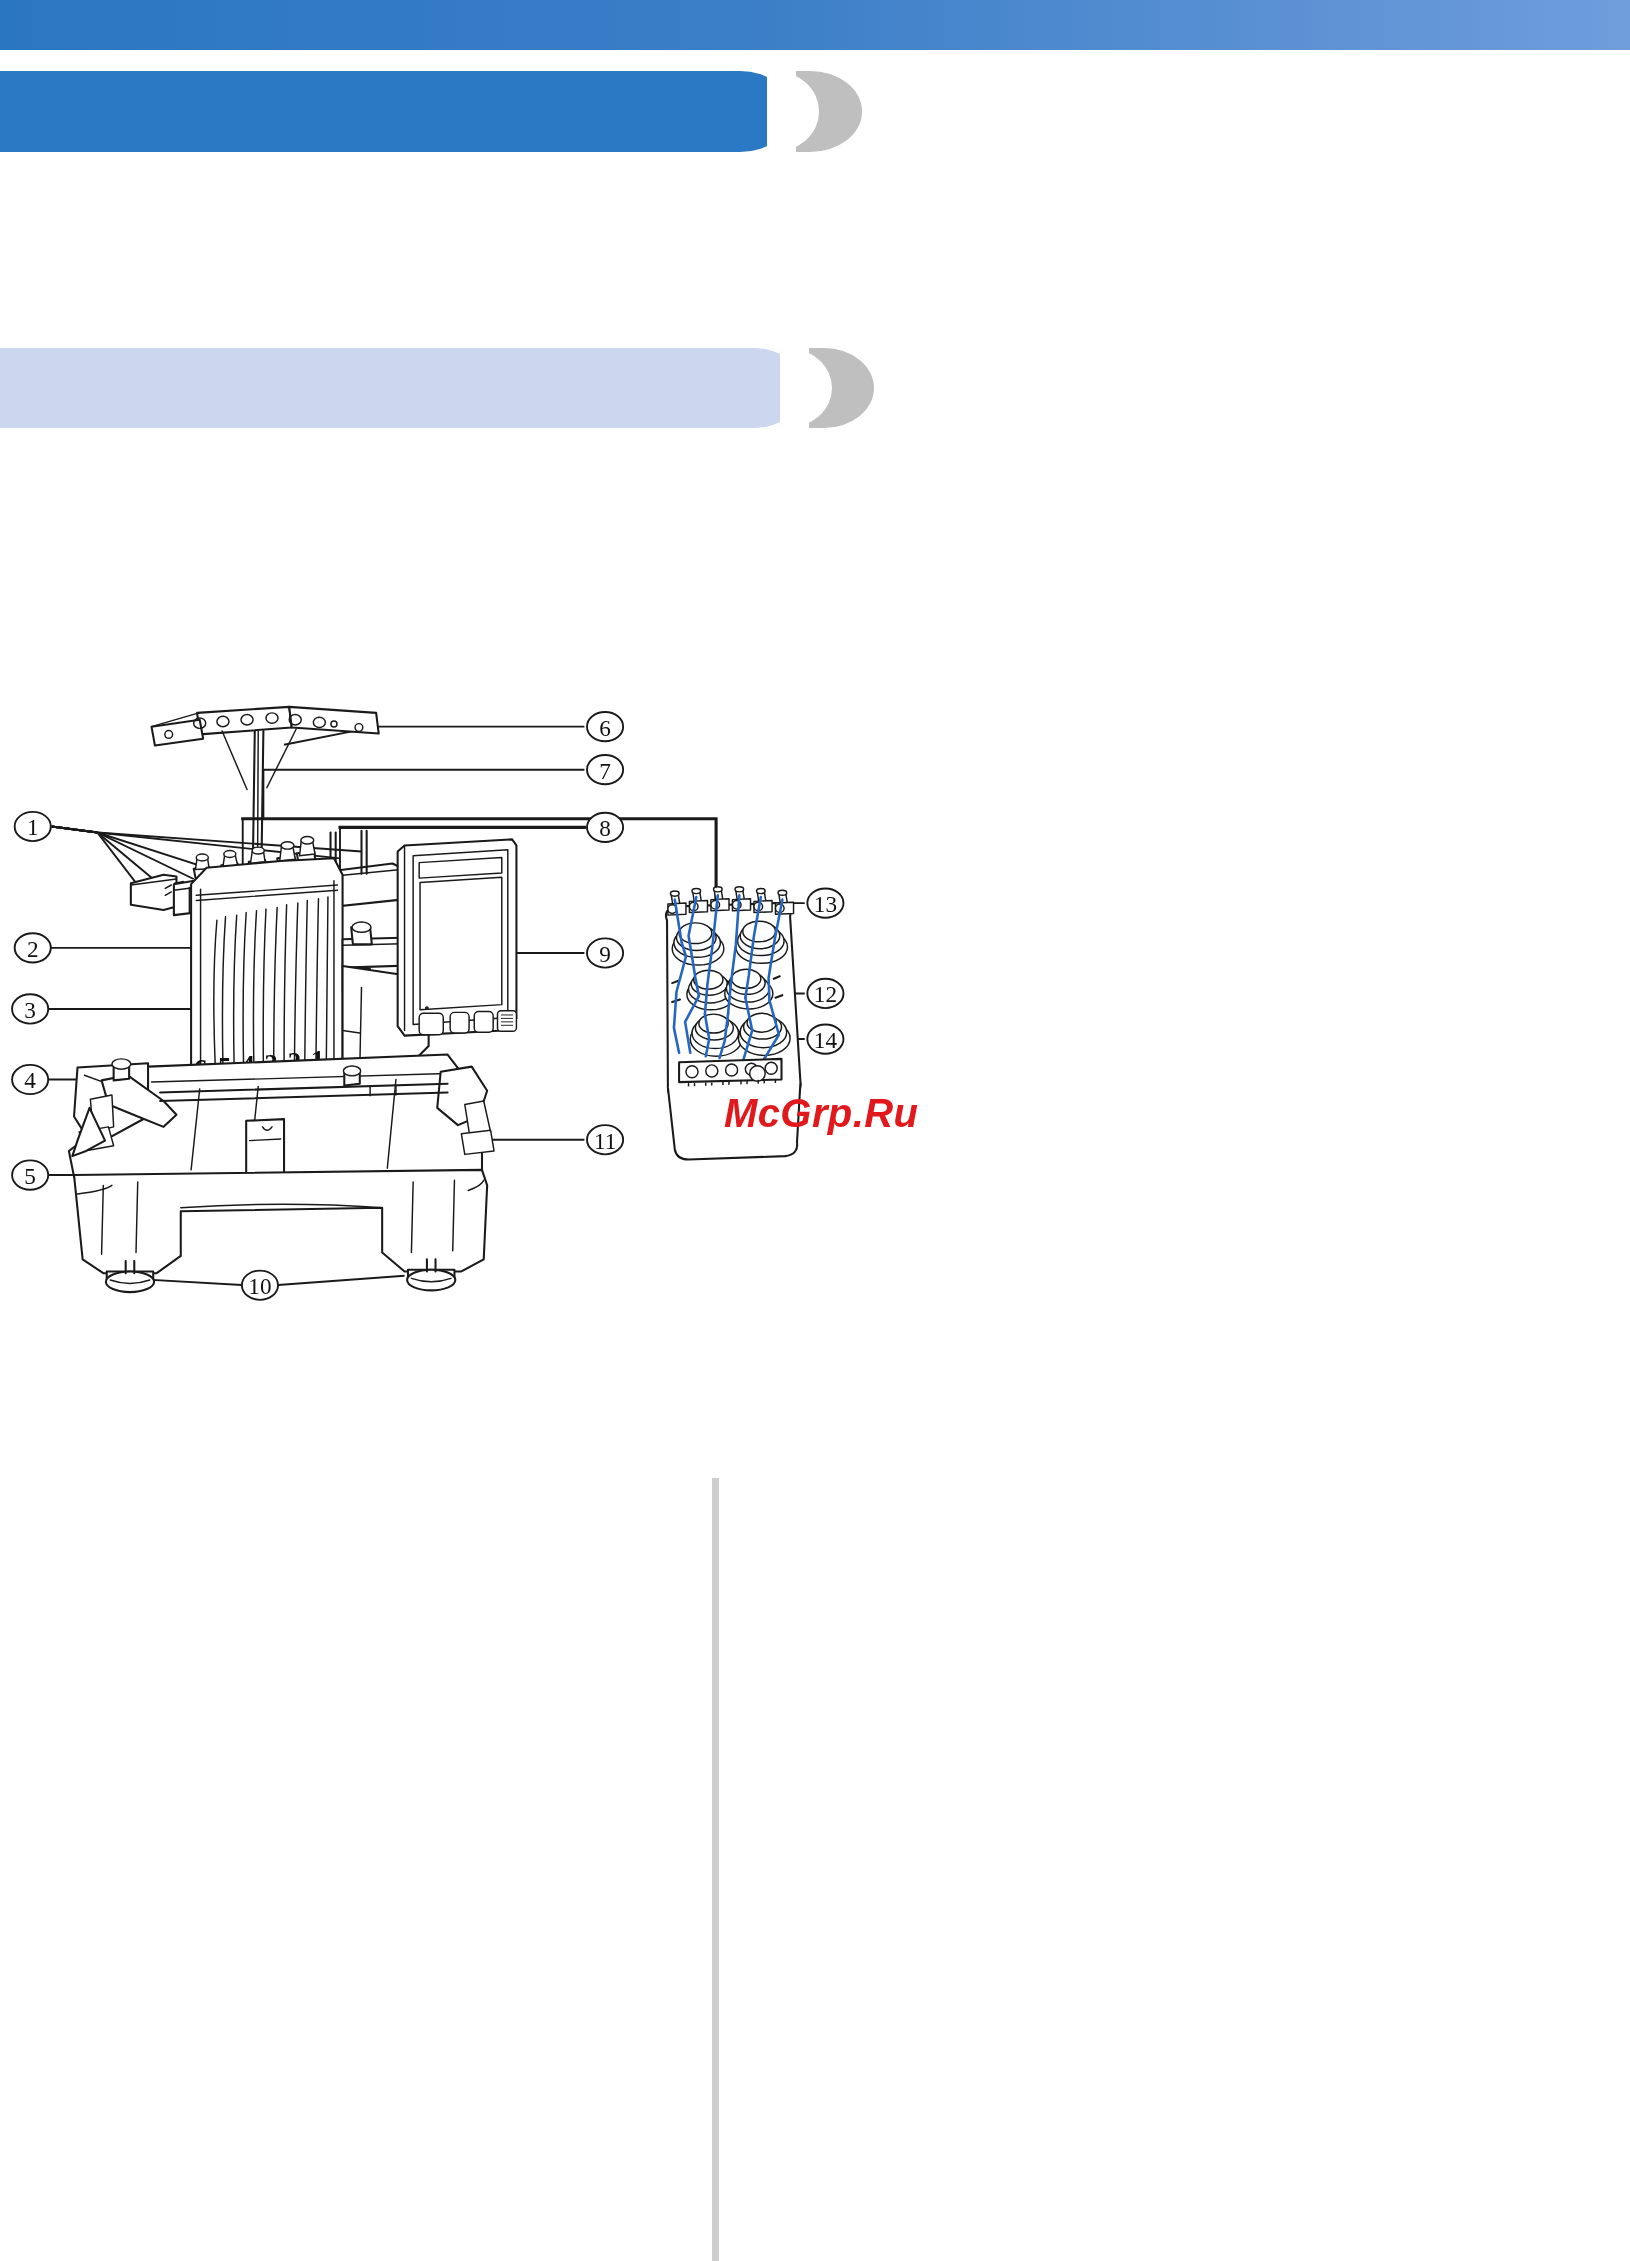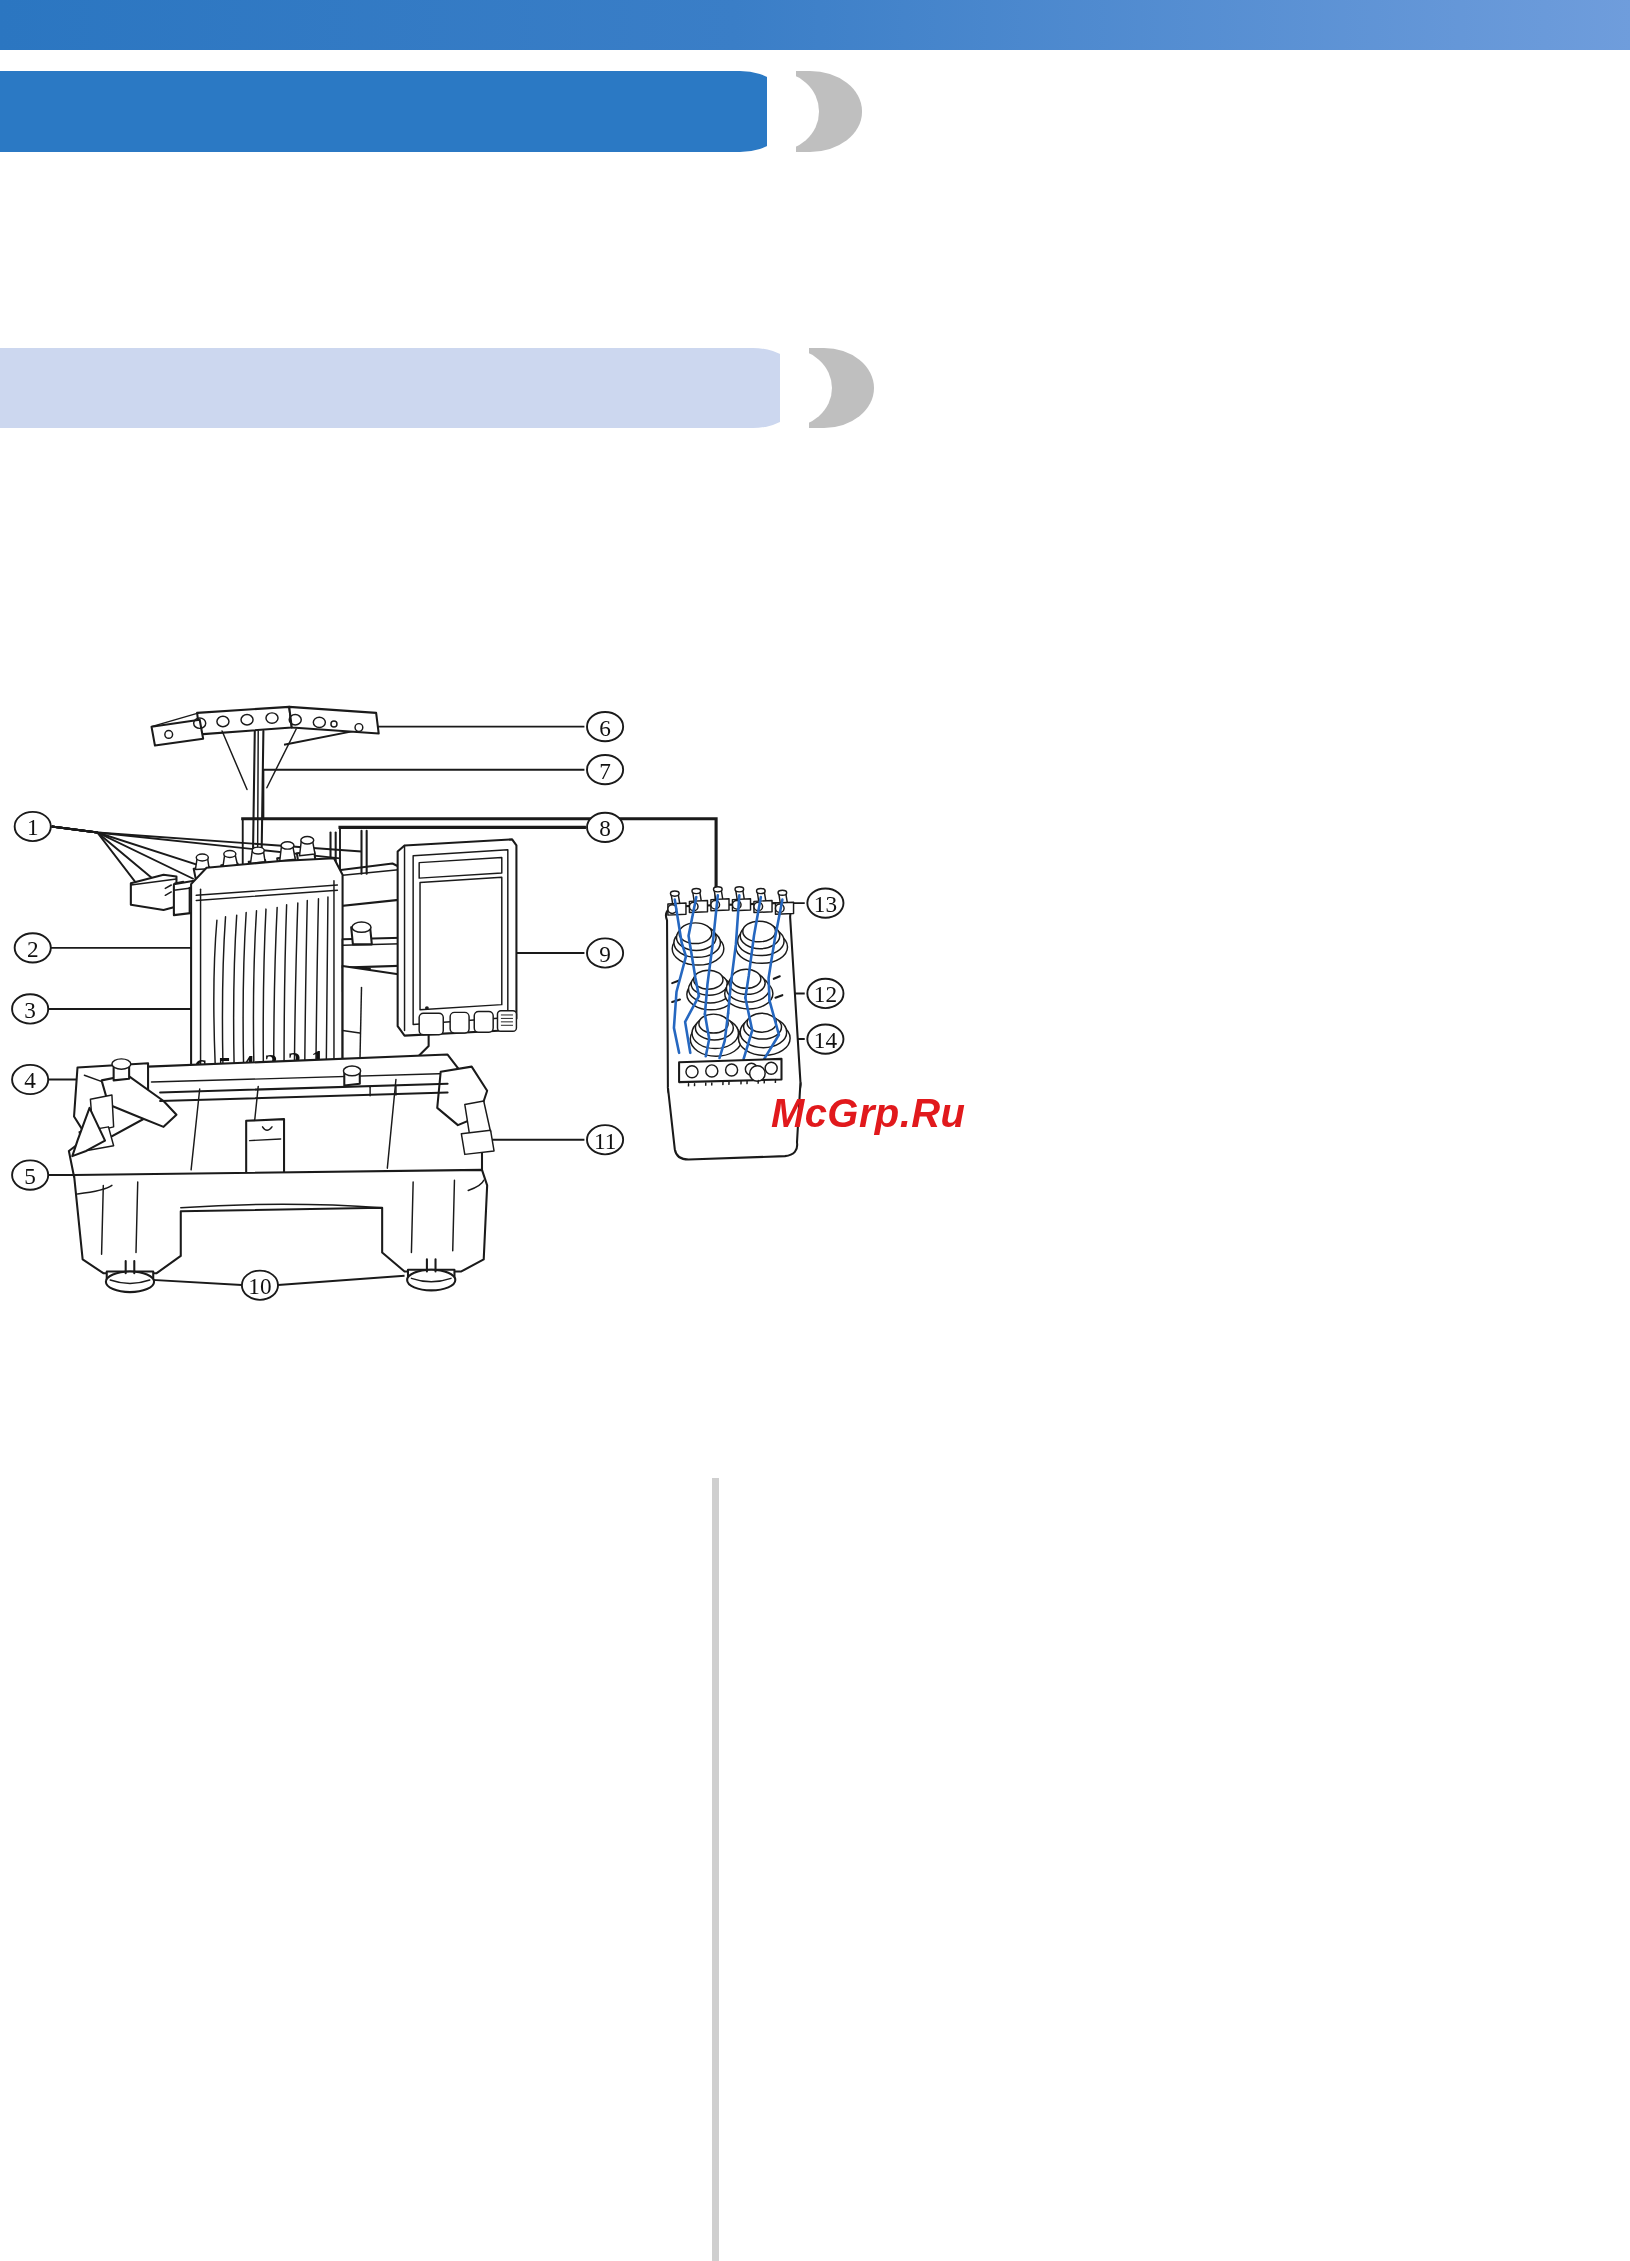--- a/index.html
+++ b/index.html
@@ -111,21 +111,21 @@
     left: 0;
     top: 428px;
     width: 1631px;
     height: 1050px;
   }
   #diagram-svg { display: block; }
 
   
   #watermark {
     position: absolute;
-    left: 771px;
+    left: 724px;
     top: 1091px;
     font-family: "Liberation Sans", sans-serif;
     font-style: italic;
     font-weight: bold;
     font-size: 40px;
     color: #e1191c;
     letter-spacing: 0.4px;
     white-space: nowrap;
     pointer-events: none;
     user-select: none;

